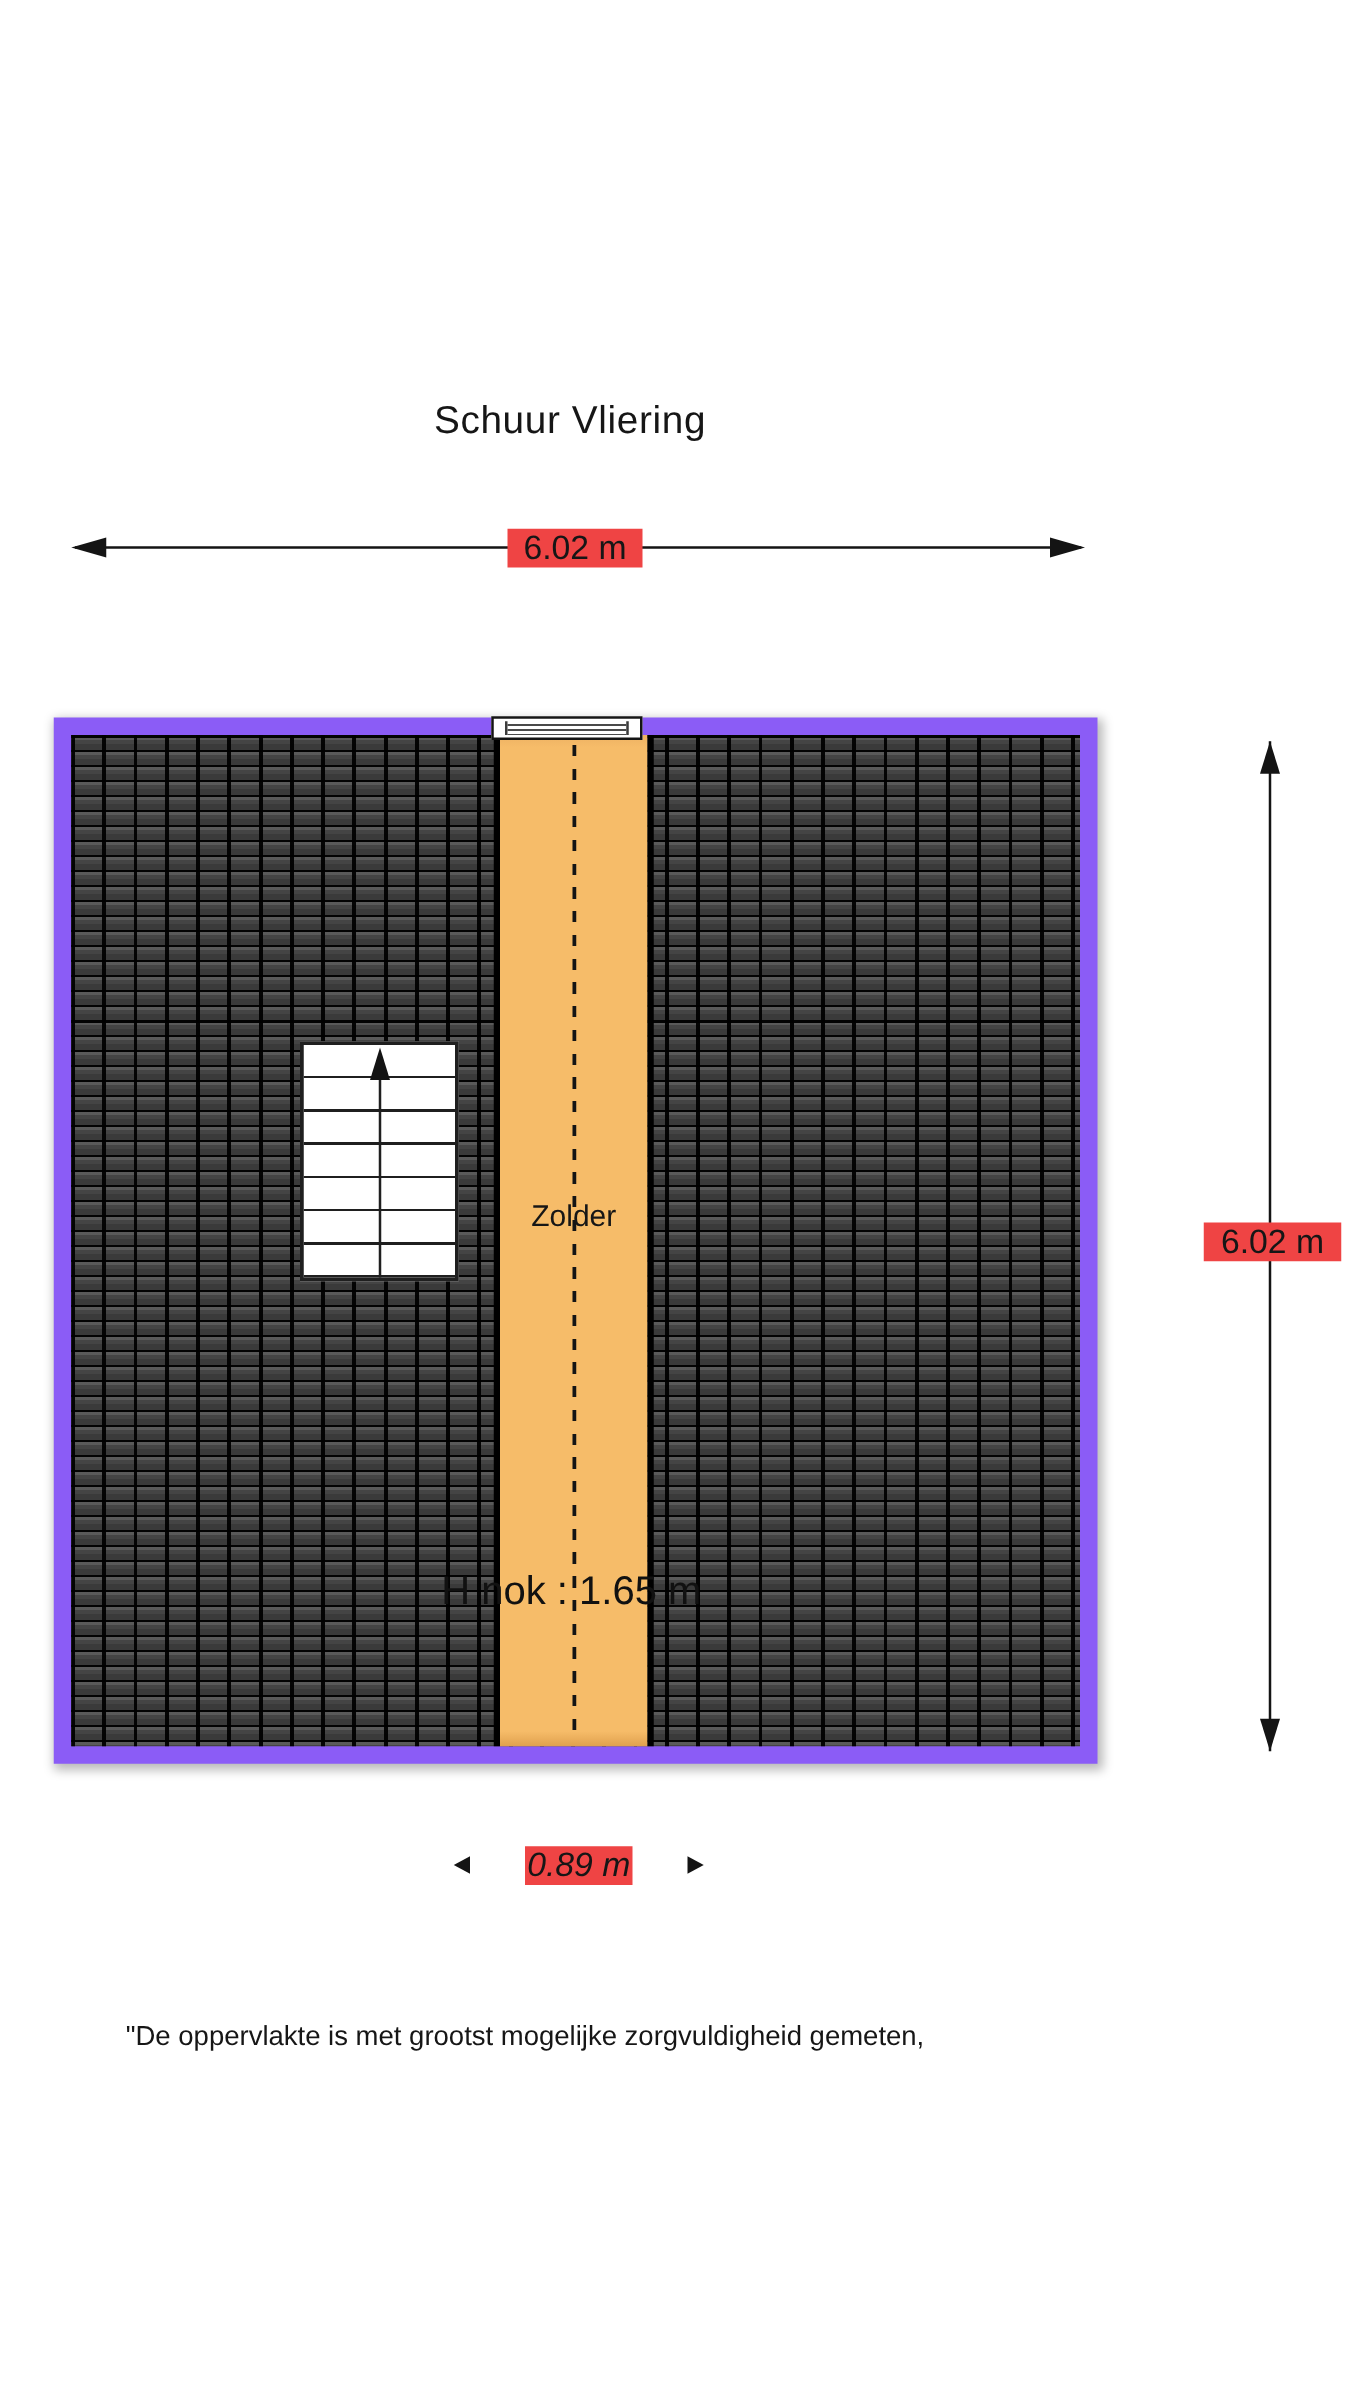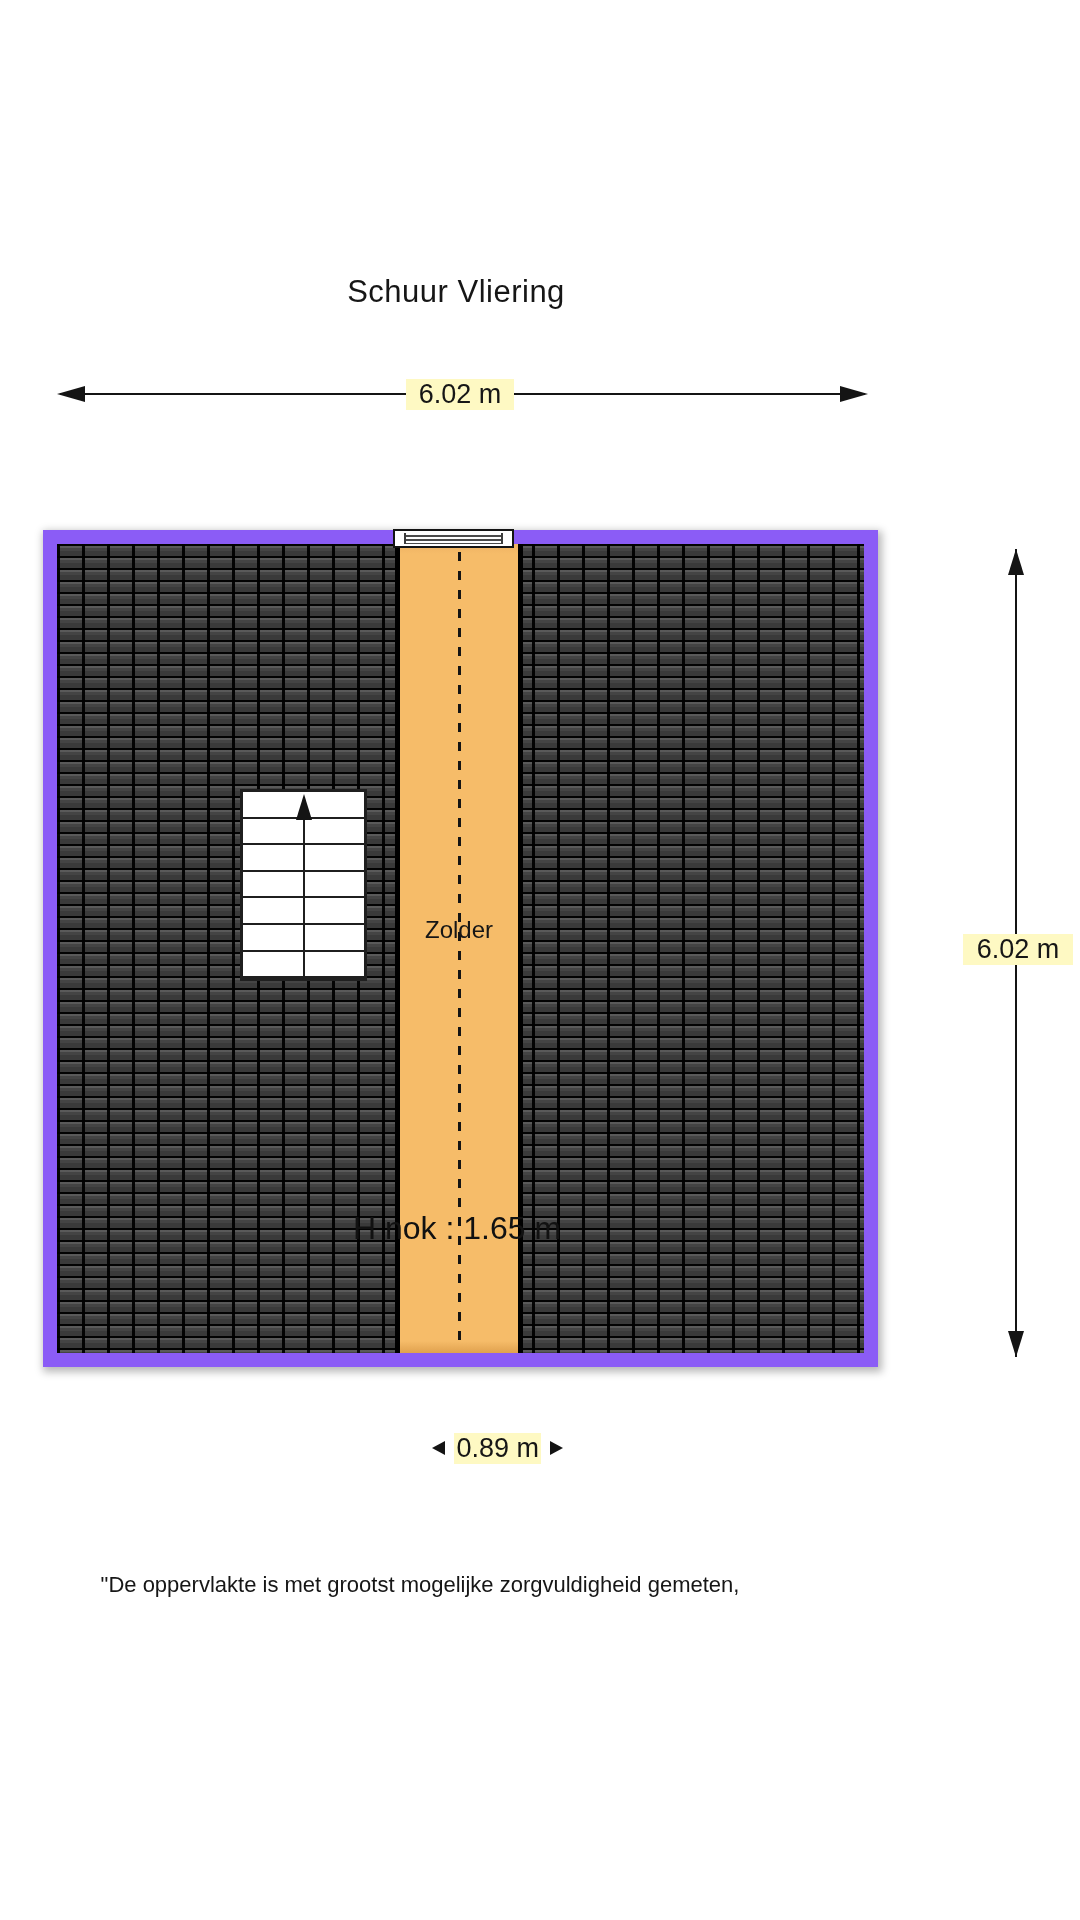--- a/index.html
+++ b/index.html
@@ -4,33 +4,33 @@
 <style>
   * { margin:0; padding:0; box-sizing:border-box; }
   html,body { width:1080px; height:1920px; }
   body {
     position:relative;
     background:#ffffff;
     font-family:"Liberation Sans", sans-serif;
     color:#161616;
     overflow:hidden;
   }
-  .abs { position:absolute; }
+  .abs { position:absolute;margin-top:44px; }
 
   
   .title {
     left:156px; top:274px; width:600px;
     text-align:center; font-size:31px; letter-spacing:.5px;
   }
 
   
   .dim-line-h { height:2px; background:#141414; }
   .dim-line-v { width:2px; background:#141414; }
   .dim-label {
-    background:#fef9c3; font-size:27px; text-align:center;
+    background:#ef4444; font-size:27px; text-align:center;
     padding:0 6px; white-space:nowrap;
   }
   .tri { width:0; height:0; }
   .tri-left  { border-top:8px solid transparent; border-bottom:8px solid transparent; border-right:28px solid #141414; }
   .tri-right { border-top:8px solid transparent; border-bottom:8px solid transparent; border-left:28px solid #141414; }
   .tri-up    { border-left:8px solid transparent; border-right:8px solid transparent; border-bottom:26px solid #141414; }
   .tri-down  { border-left:8px solid transparent; border-right:8px solid transparent; border-top:26px solid #141414; }
   .tri-left-sm  { border-top:7px solid transparent; border-bottom:7px solid transparent; border-right:13px solid #141414; }
   .tri-right-sm { border-top:7px solid transparent; border-bottom:7px solid transparent; border-left:13px solid #141414; }
 
@@ -98,21 +98,21 @@
 
   
   .dim-top-line { left:60px; top:393px; width:805px; }
   .dim-top-label { left:406px; top:379px; width:108px; }
   .dim-top-arrow-left { left:57px; top:386px; }
   .dim-top-arrow-right { left:840px; top:386px; }
 
   
   .dim-bottom {
     left:363px; top:1433px; width:200px; height:30px;
-    display:flex; align-items:center; justify-content:flex-end; gap:9px;
+    display:flex; align-items:center; justify-content:space-between; gap:25px;font-style:italic;
   }
   .dim-bottom .dim-label { padding:0 2px; }
 
   
   .disclaimer {
     left:19px; top:1571px; width:802px;
     text-align:center; font-size:22px; line-height:27px; color:#161616;
   }
 </style>
 </head>

